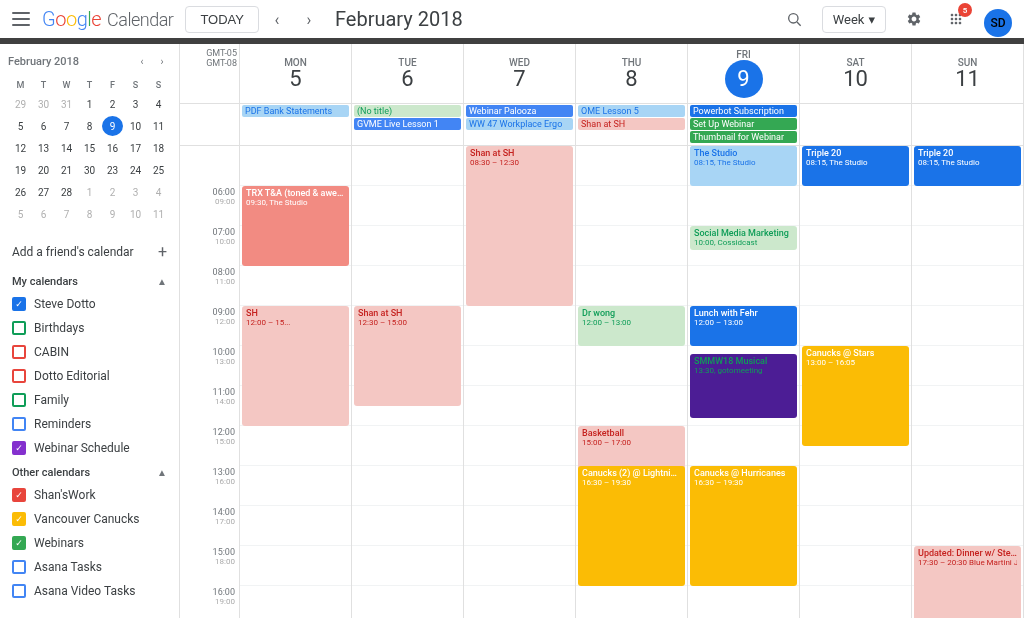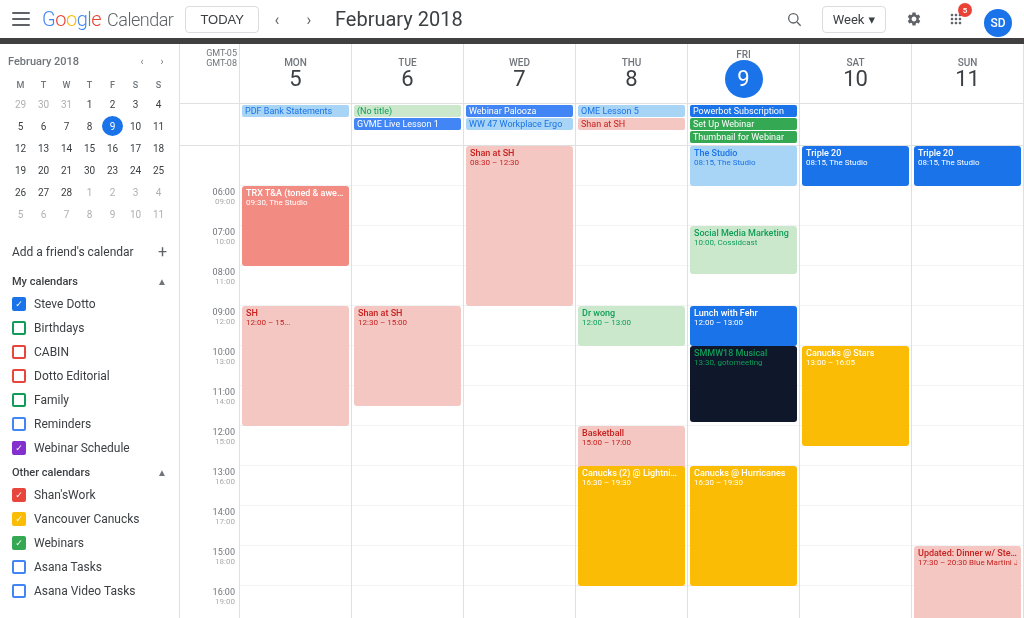--- a/index.html
+++ b/index.html
@@ -17,21 +17,21 @@
     .logo-g2 { color: #4285f4; }
     .logo-l { color: #34a853; }
     .logo-e { color: #ea4335; }
     .header-nav { display: flex; align-items: center; gap: 4px; }
     .today-btn { border: 1px solid #dadce0; border-radius: 4px; padding: 5px 14px; font-size: 13px; color: #3c4043; cursor: pointer; background: #fff; }
     .nav-arrow { width: 28px; height: 28px; display: flex; align-items: center; justify-content: center; cursor: pointer; color: #5f6368; border-radius: 50%; font-size: 16px; }
     .header-title { font-size: 20px; color: #3c4043; font-weight: 400; flex: 1; }
     .header-right { display: flex; align-items: center; gap: 14px; margin-left: auto; }
     .icon-btn { width: 28px; height: 28px; display: flex; align-items: center; justify-content: center; cursor: pointer; color: #5f6368; border-radius: 50%; font-size: 16px; }
     .week-selector { display: flex; align-items: center; border: 1px solid #dadce0; border-radius: 4px; padding: 5px 10px; font-size: 13px; cursor: pointer; gap: 4px; color: #3c4043; }
-    .avatar { width: 28px; height: 28px; border-radius: 50%; background: #1a73e8; display: flex; align-items: center; justify-content: center; color: #ffffff; font-size: 12px; font-weight: 500; margin-top: 8px; }
+    .avatar { width: 28px; height: 28px; border-radius: 50%; background: #1a73e8; display: flex; align-items: center; justify-content: center; color: #000000; font-size: 12px; font-weight: 500; margin-top: 8px; }
     .notif-badge { position: relative; }
     .notif-dot { position: absolute; top: -2px; right: -2px; width: 14px; height: 14px; background: #ea4335; border-radius: 50%; display: flex; align-items: center; justify-content: center; color: white; font-size: 8px; font-weight: 600; }
     
     
     .main { display: flex; height: calc(618px - 44px); }
     
     
     .sidebar { width: 180px; flex: 0 0 180px; border-right: 1px solid #e0e0e0; overflow-y: auto; padding-bottom: 8px; }
     
     
@@ -487,29 +487,29 @@
             <div class="hour-line"></div>
             <div class="hour-line"></div>
             <div class="event-block" style="background: rgb(168, 213, 245); color: rgb(26, 115, 232); top: 0px; height: 40px;">
               <div class="event-title">Studio Circuit</div>
               <div class="event-time">08:15, The Studio</div>
             </div>
             <div class="event-block" style="background: rgb(168, 213, 245); color: rgb(26, 115, 232); top: 0px; height: 36px;">
               <div class="event-title">The Studio</div>
               <div class="event-time">08:15, The Studio</div>
             </div>
-            <div class="event-block" style="background: rgb(204, 232, 204); color: rgb(15, 157, 88); top: 80px; height: 48px;">
+            <div class="event-block" style="background: rgb(204, 232, 204); color: rgb(15, 157, 88); top: 80px; height: 24px;">
               <div class="event-title">Social Media Marketing</div>
               <div class="event-time">10:00, Cossidcast</div>
             </div>
             <div class="event-block" style="background: rgb(26, 115, 232); color: rgb(255, 255, 255); top: 160px; height: 40px;">
               <div class="event-title">Lunch with Fehr</div>
               <div class="event-time">12:00 – 13:00</div>
             </div>
-            <div class="event-block" style="background: #0f172a; color: rgb(15, 157, 88); top: 200px; height: 76px;">
+            <div class="event-block" style="background: #4c1d95; color: rgb(15, 157, 88); top: 208px; height: 64px;">
               <div class="event-title">SMMW18 Musical</div>
               <div class="event-time">13:30, gotomeeting</div>
             </div>
             <div class="event-block" style="background: rgb(251, 188, 5); color: rgb(255, 255, 255); top: 320px; height: 120px;">
               <div class="event-title">Canucks @ Hurricanes</div>
               <div class="event-time">16:30 – 19:30</div>
             </div>
           </div>
           <div class="day-column" style="position: relative;">
             <div class="hour-line"></div>

